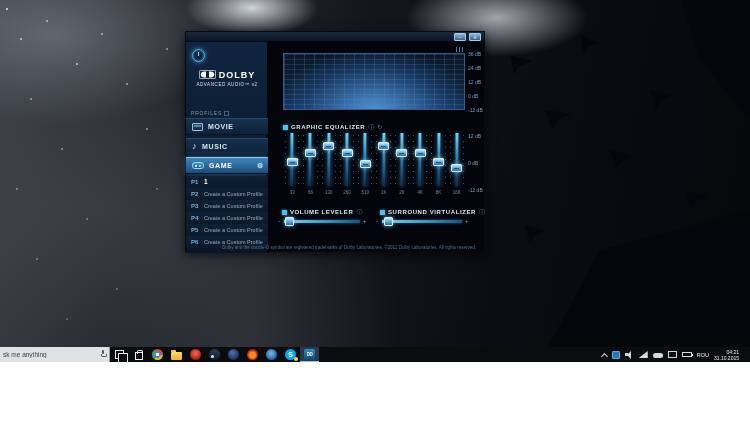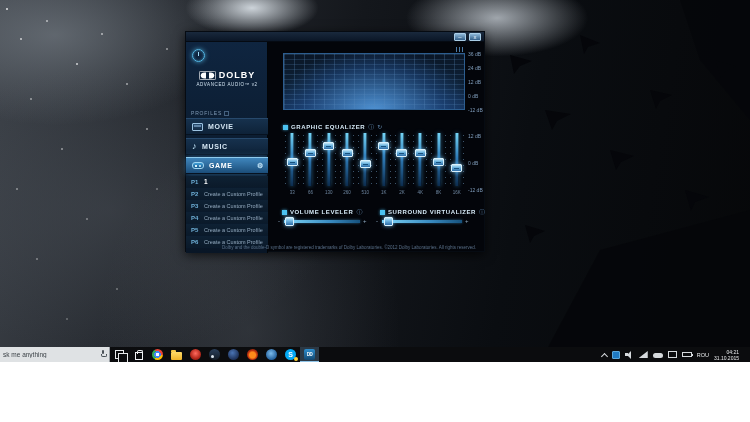--- a/index.html
+++ b/index.html
@@ -33,21 +33,21 @@
     background:linear-gradient(#8db7d8,#335f88);border:1px solid #a9cde6;border-radius:1px;cursor:default;}
   .win-btn.min{right:18px;} .win-btn.close{right:3px;}
 
   
   .sidebar{position:absolute;left:0;top:10px;width:82px;height:211px;
     background:linear-gradient(180deg,#0f2540 0%,#0c1e33 40%,#091626 100%);border-right:1px solid #020507;}
   .power-btn{position:absolute;left:6px;top:7px;width:13px;height:13px;border:1px solid #56bbe9;border-radius:50%;
     box-shadow:0 0 5px rgba(86,187,233,.8), inset 0 0 3px rgba(86,187,233,.6);cursor:pointer;}
   .power-btn::before{content:"";position:absolute;left:5px;top:2px;width:1px;height:4px;background:#9fdcf7;}
   .brand{position:absolute;left:0;top:28px;width:82px;text-align:center;}
-  .brand-row{display:flex;align-items:center;justify-content:center;gap:3px;}
+  .brand-row{display:flex;justify-content:center;gap:3px;}
   .brand-name{color:#fff;font-weight:bold;font-size:9px;letter-spacing:1px;}
   .brand-tagline{margin-top:2px;color:#cfe0ee;font-size:4.5px;letter-spacing:.6px;}
   .profiles-header{position:absolute;left:5px;top:68px;color:#7f9ab5;font-size:5px;letter-spacing:.8px;}
   .profiles-header .mini-info{display:inline-block;width:5px;height:5px;border:1px solid #44617f;margin-left:2px;vertical-align:middle;}
   .menu{position:absolute;left:0;top:76px;width:82px;}
   .menu-item{position:relative;height:17px;margin-bottom:2.5px;display:flex;align-items:center;gap:5px;padding-left:6px;
     background:linear-gradient(#16314d,#0e2238);border-top:1px solid #27496c;border-bottom:1px solid #071220;
     color:#d5e7f4;font-size:7px;font-weight:bold;letter-spacing:.6px;cursor:pointer;}
   .menu-item.selected{background:linear-gradient(#3f86bd,#1b4d79);border-top:1px solid #8ecbef;color:#fff;
     box-shadow:0 0 6px rgba(70,150,210,.5);}

